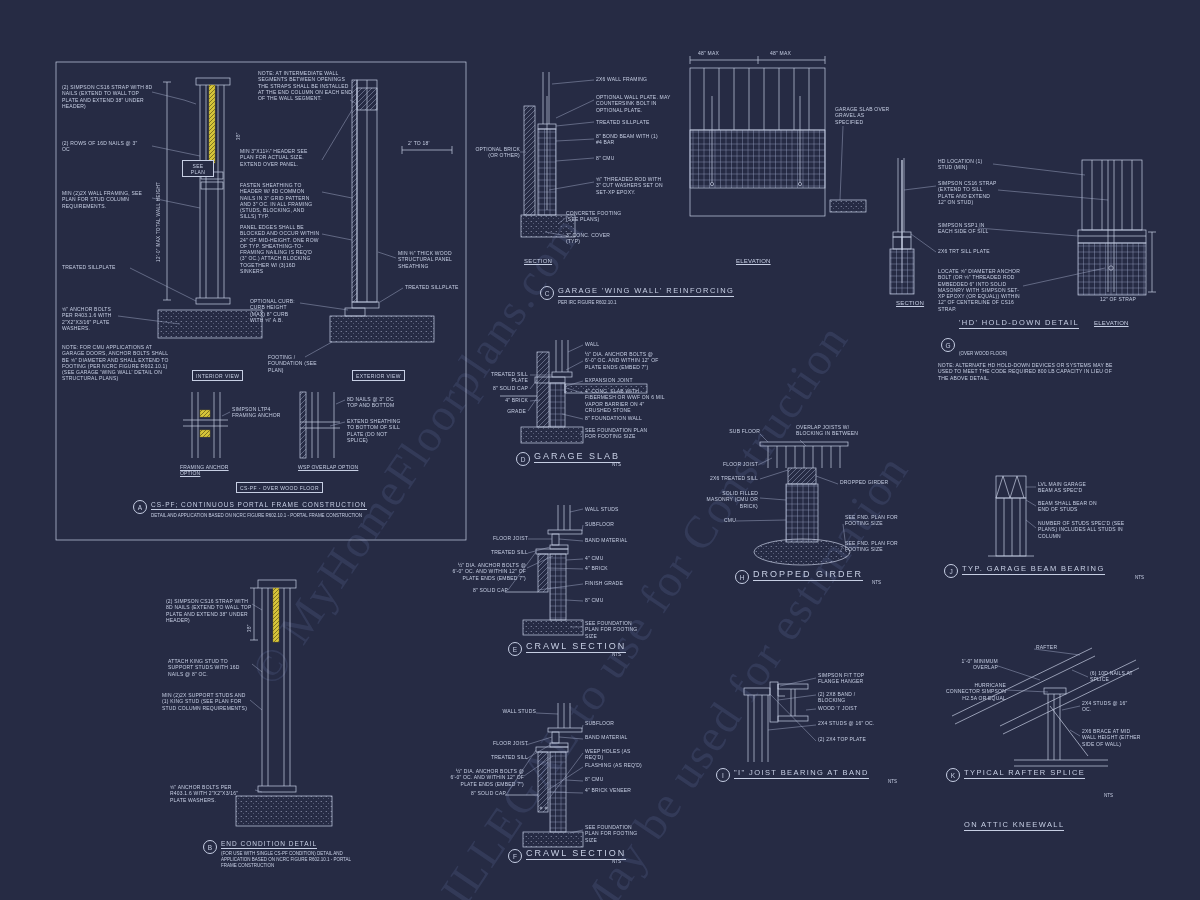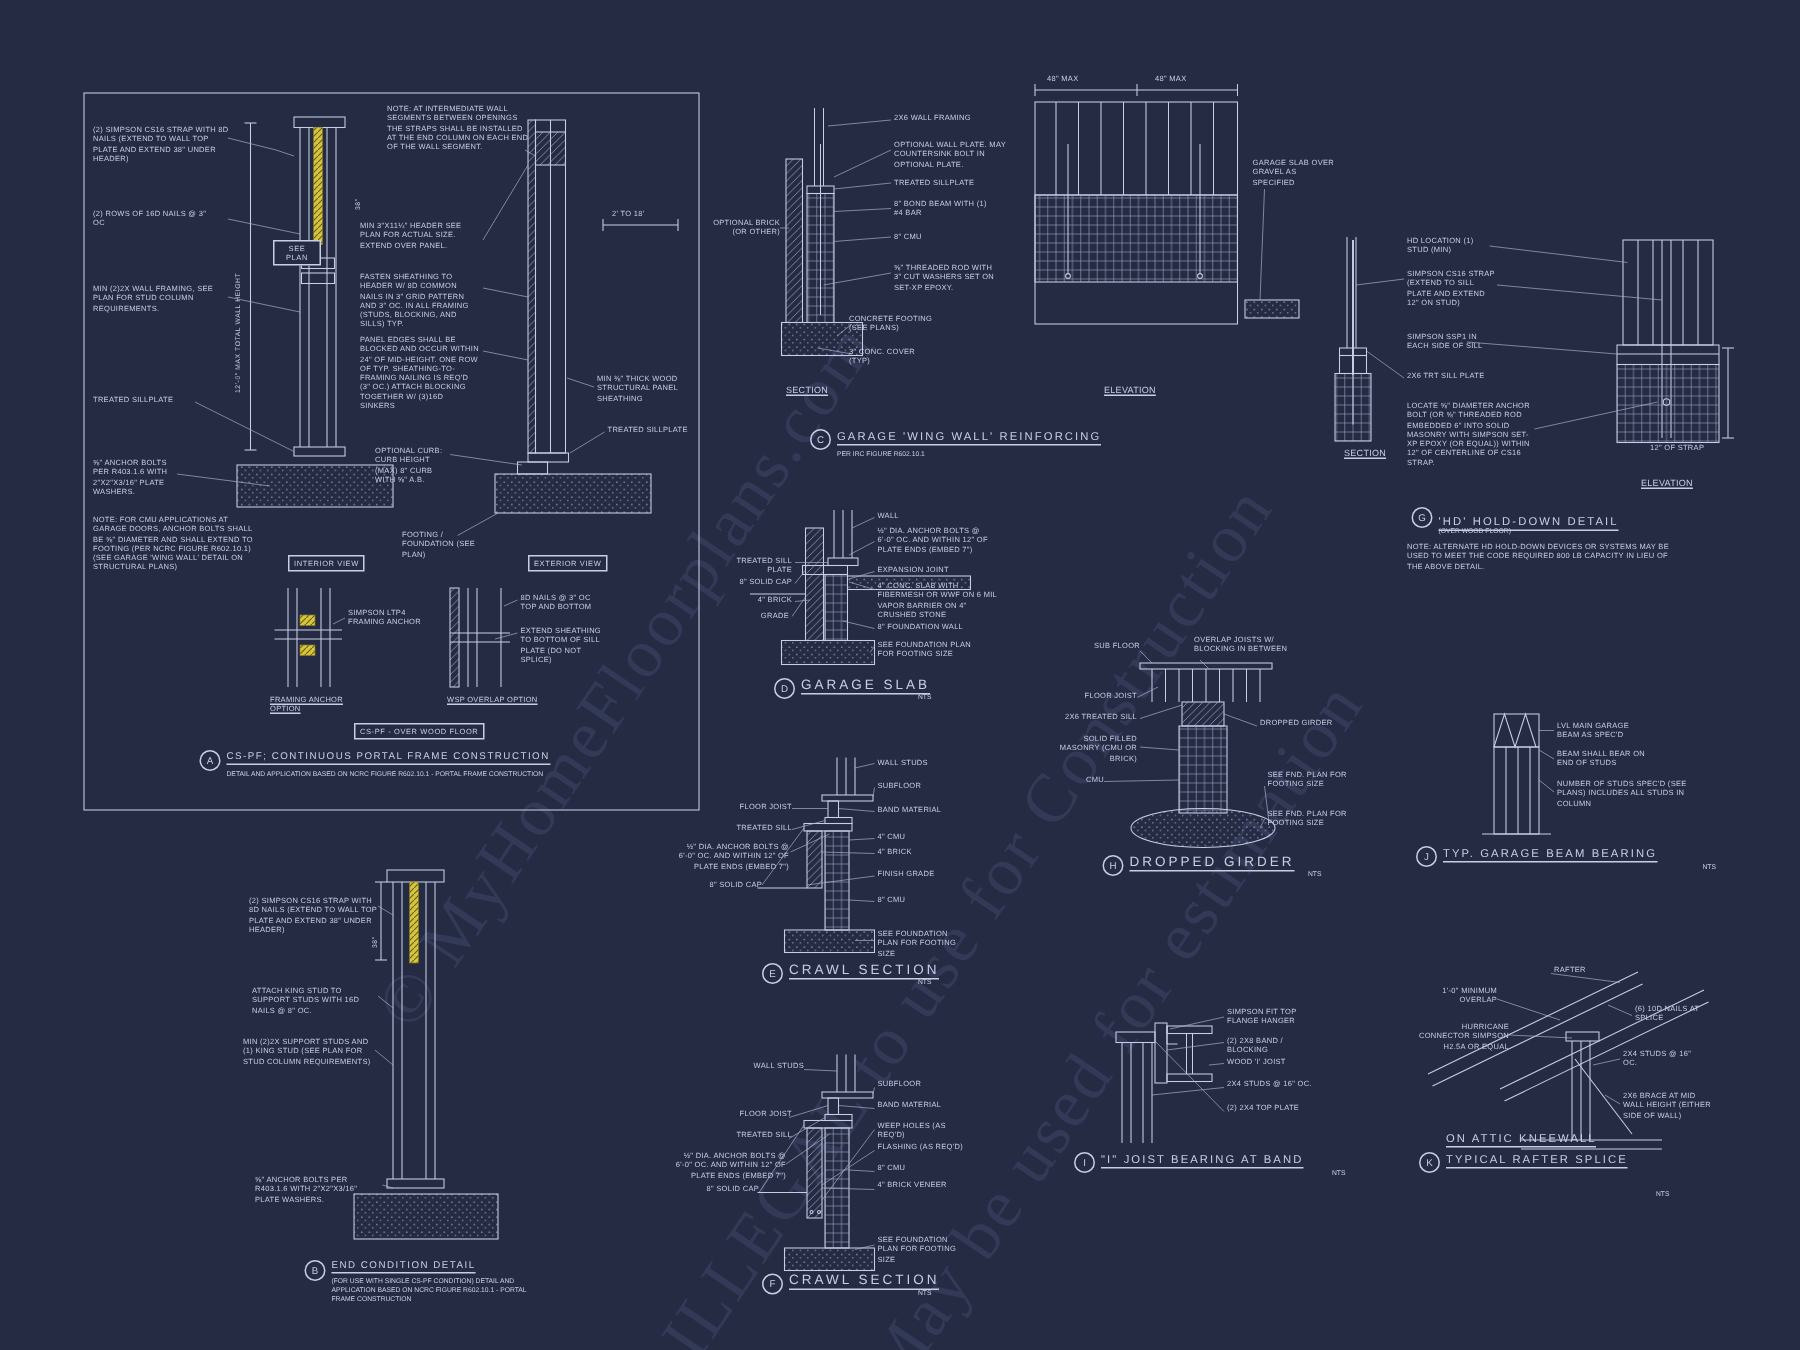--- a/index.html
+++ b/index.html
@@ -483,21 +483,21 @@
 
   <div class="lbl" style="left:938px;top:158px;width:56px">HD LOCATION (1) STUD (MIN)</div>
   <div class="lbl" style="left:938px;top:180px;width:60px">SIMPSON CS16 STRAP (EXTEND TO SILL PLATE AND EXTEND 12" ON STUD)</div>
   <div class="lbl" style="left:938px;top:222px;width:62px">SIMPSON SSP1 IN EACH SIDE OF SILL</div>
   <div class="lbl" style="left:938px;top:248px;width:62px">2x6 TRT SILL PLATE</div>
   <div class="lbl" style="left:938px;top:268px;width:86px">LOCATE ⅝" DIAMETER ANCHOR BOLT (OR ⅝" THREADED ROD EMBEDDED 6" INTO SOLID MASONRY WITH SIMPSON SET-XP EPOXY (OR EQUAL)) WITHIN 12" OF CENTERLINE OF CS16 STRAP.</div>
   <div class="lbl" style="left:1100px;top:296px;width:40px">12" OF STRAP</div>
   <div class="lbl ul" style="left:896px;top:300px;width:40px;font-size:6px">SECTION</div>
   <div class="lbl ul" style="left:1094px;top:320px;width:44px;font-size:6px">ELEVATION</div>
   <div class="circ" style="left:941px;top:338px">G</div>
-  <div class="dt" style="left:959px;top:343px">'HD' HOLD-DOWN DETAIL</div>
+  <div class="dt" style="left:959px;top:318px">'HD' HOLD-DOWN DETAIL</div>
   <div class="dsub" style="left:959px;top:351px;width:90px">(OVER WOOD FLOOR)</div>
   <div class="lbl" style="left:938px;top:362px;width:180px">NOTE: ALTERNATE HD HOLD-DOWN DEVICES OR SYSTEMS MAY BE USED TO MEET THE CODE REQUIRED 800 LB CAPACITY IN LIEU OF THE ABOVE DETAIL.</div>
 
   <div class="lbl r" style="left:718px;top:428px;width:42px">SUB FLOOR</div>
   <div class="lbl" style="left:796px;top:424px;width:72px">OVERLAP JOISTS W/ BLOCKING IN BETWEEN</div>
   <div class="lbl r" style="left:712px;top:461px;width:46px">FLOOR JOIST</div>
   <div class="lbl r" style="left:706px;top:475px;width:52px">2x6 TREATED SILL</div>
   <div class="lbl" style="left:840px;top:479px;width:60px">DROPPED GIRDER</div>
   <div class="lbl r" style="left:700px;top:490px;width:58px">SOLID FILLED MASONRY (CMU OR BRICK)</div>
   <div class="lbl r" style="left:714px;top:517px;width:22px">CMU</div>
@@ -524,16 +524,16 @@
   <div class="nts" style="left:1135px;top:575px">NTS</div>
 
   <div class="lbl" style="left:1036px;top:644px;width:34px">RAFTER</div>
   <div class="lbl r" style="left:948px;top:658px;width:50px">1'-0" MINIMUM OVERLAP</div>
   <div class="lbl" style="left:1090px;top:670px;width:52px">(6) 10d NAILS AT SPLICE</div>
   <div class="lbl r" style="left:942px;top:682px;width:64px">HURRICANE CONNECTOR SIMPSON H2.5A OR EQUAL</div>
   <div class="lbl" style="left:1082px;top:700px;width:52px">2x4 STUDS @ 16" OC.</div>
   <div class="lbl" style="left:1082px;top:728px;width:60px">2x6 BRACE AT MID WALL HEIGHT (EITHER SIDE OF WALL)</div>
   <div class="circ" style="left:946px;top:768px">K</div>
   <div class="dt" style="left:964px;top:768px">TYPICAL RAFTER SPLICE</div>
-  <div class="dt" style="left:964px;top:754px">ON ATTIC KNEEWALL</div>
+  <div class="dt" style="left:964px;top:820px">ON ATTIC KNEEWALL</div>
   <div class="nts" style="left:1104px;top:793px">NTS</div>
 
 </div>
 
 </body></html>

